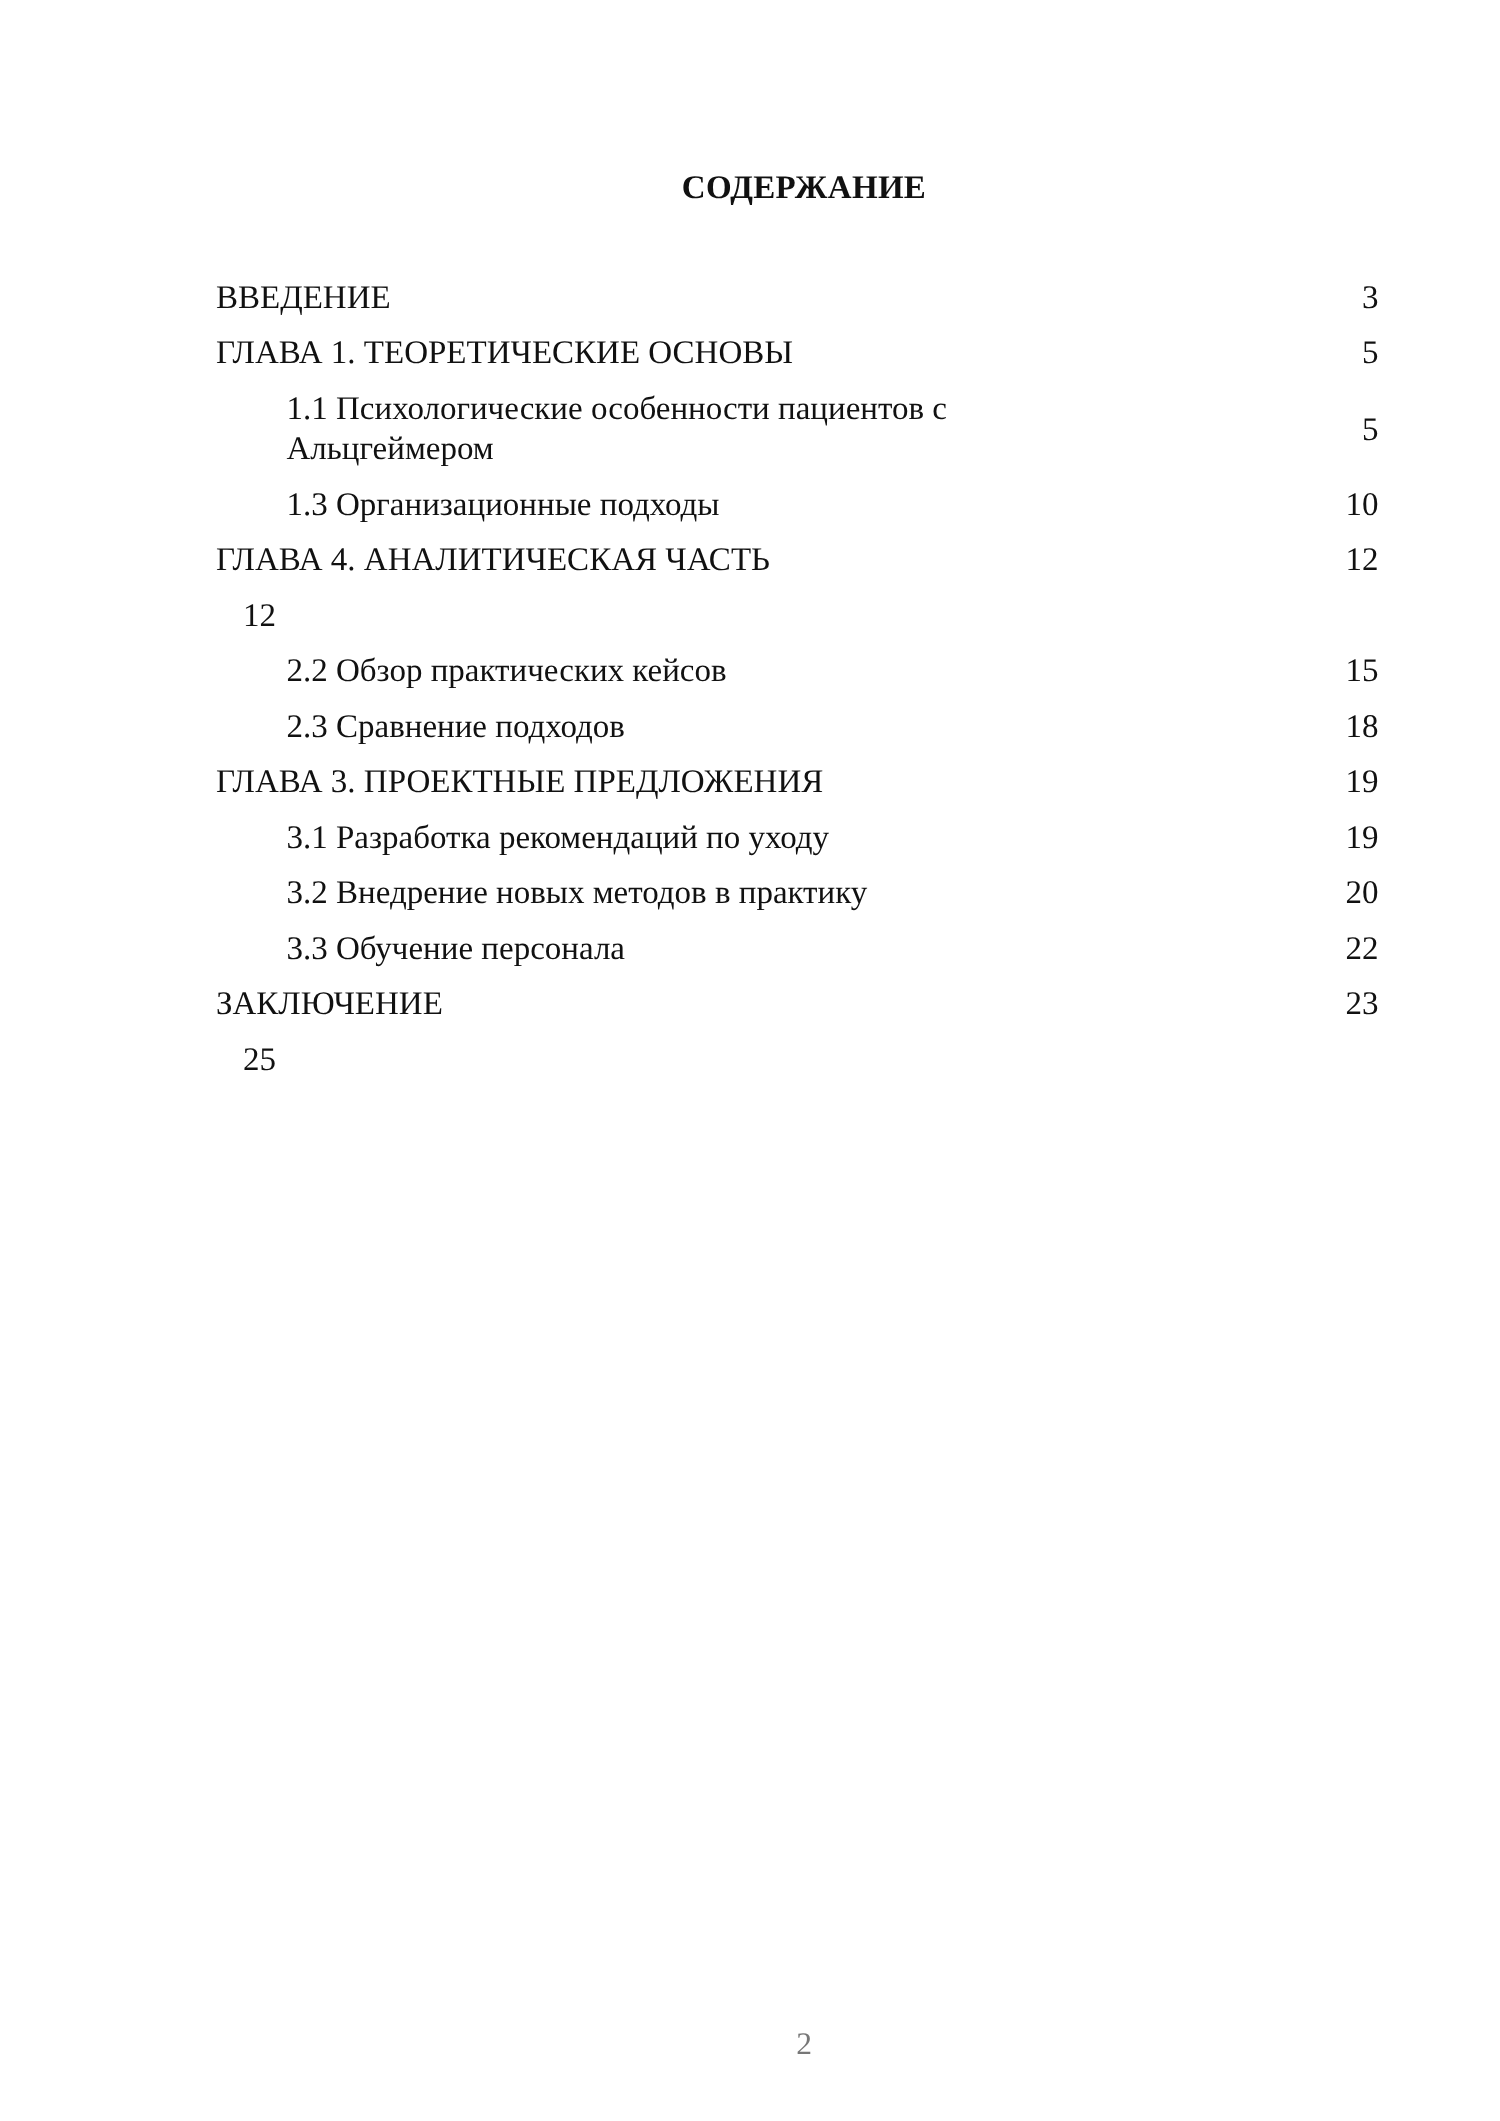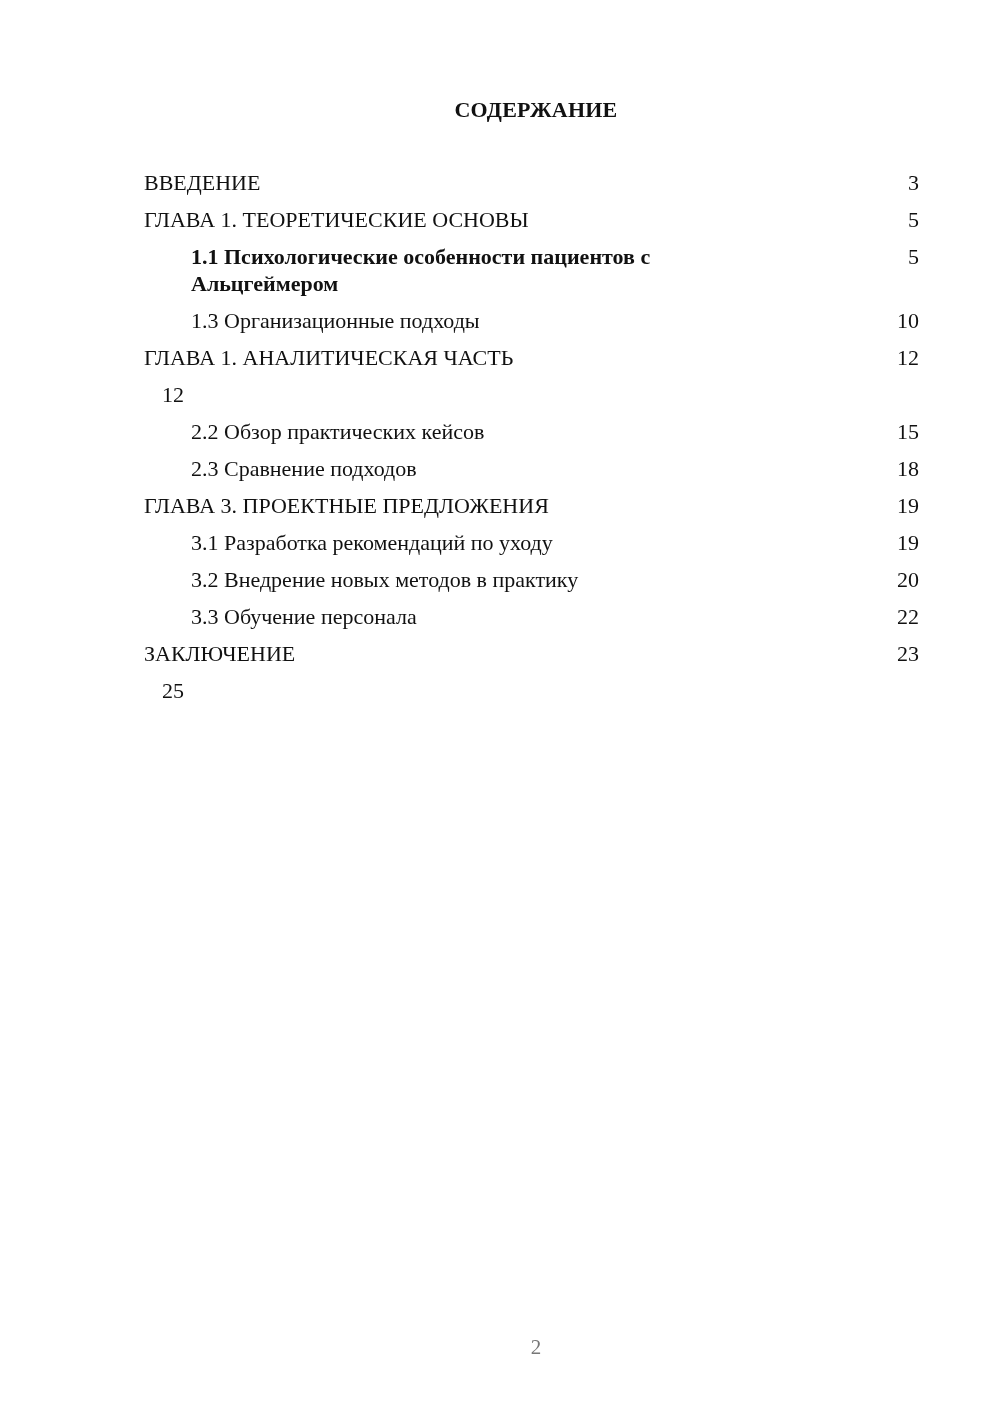--- a/index.html
+++ b/index.html
@@ -10,21 +10,21 @@
     body {
       width: 1000px;
       height: 1414px;
       position: relative;
       overflow: hidden;
       font-family: "Liberation Serif", "DejaVu Serif", serif;
       color: #111111;
     }
     .page {
       position: absolute;
-      left: 0; top: 1px;
+      left: 0; top: 16px;
       width: 1000px;
       height: 1095px;
       background: #ffffff;
     }
     .toc-title {
       position: absolute;
       top: 96px;
       left: 0;
       width: 1072px;
       text-align: center;
@@ -37,21 +37,21 @@
       top: 168px;
       left: 144px;
       width: 775px;
     }
     .toc-row {
       position: relative;
       font-size: 22px;
       line-height: 27px;
       margin-bottom: 10px;
       display: flex;
-      align-items: flex-start;
+      align-items: center;
       justify-content: space-between;
     }
     .toc-row.sub .toc-label {
       padding-left: 47px;
     }
     .toc-label {
       max-width: 620px;
     }
     .toc-page {
       text-align: right;
@@ -76,29 +76,29 @@
   <div class="toc">
     <div class="toc-row">
       <span class="toc-label">ВВЕДЕНИЕ</span>
       <span class="toc-page">3</span>
     </div>
     <div class="toc-row">
       <span class="toc-label">ГЛАВА 1. ТЕОРЕТИЧЕСКИЕ ОСНОВЫ</span>
       <span class="toc-page">5</span>
     </div>
     <div class="toc-row sub">
-      <span class="toc-label" style="max-width:545px;font-weight:bold;">1.1 Психологические особенности пациентов с Альцгеймером</span>
+      <span class="toc-label" style="max-width:545px;">1.1 Психологические особенности пациентов с Альцгеймером</span>
       <span class="toc-page">5</span>
     </div>
     <div class="toc-row sub">
       <span class="toc-label">1.3 Организационные подходы</span>
       <span class="toc-page">10</span>
     </div>
     <div class="toc-row">
-      <span class="toc-label">ГЛАВА 1. АНАЛИТИЧЕСКАЯ ЧАСТЬ</span>
+      <span class="toc-label">ГЛАВА 4. АНАЛИТИЧЕСКАЯ ЧАСТЬ</span>
       <span class="toc-page">12</span>
     </div>
     <div class="toc-row sub">
       <span class="toc-page">12</span>
     </div>
     <div class="toc-row sub">
       <span class="toc-label">2.2 Обзор практических кейсов</span>
       <span class="toc-page">15</span>
     </div>
     <div class="toc-row sub">

